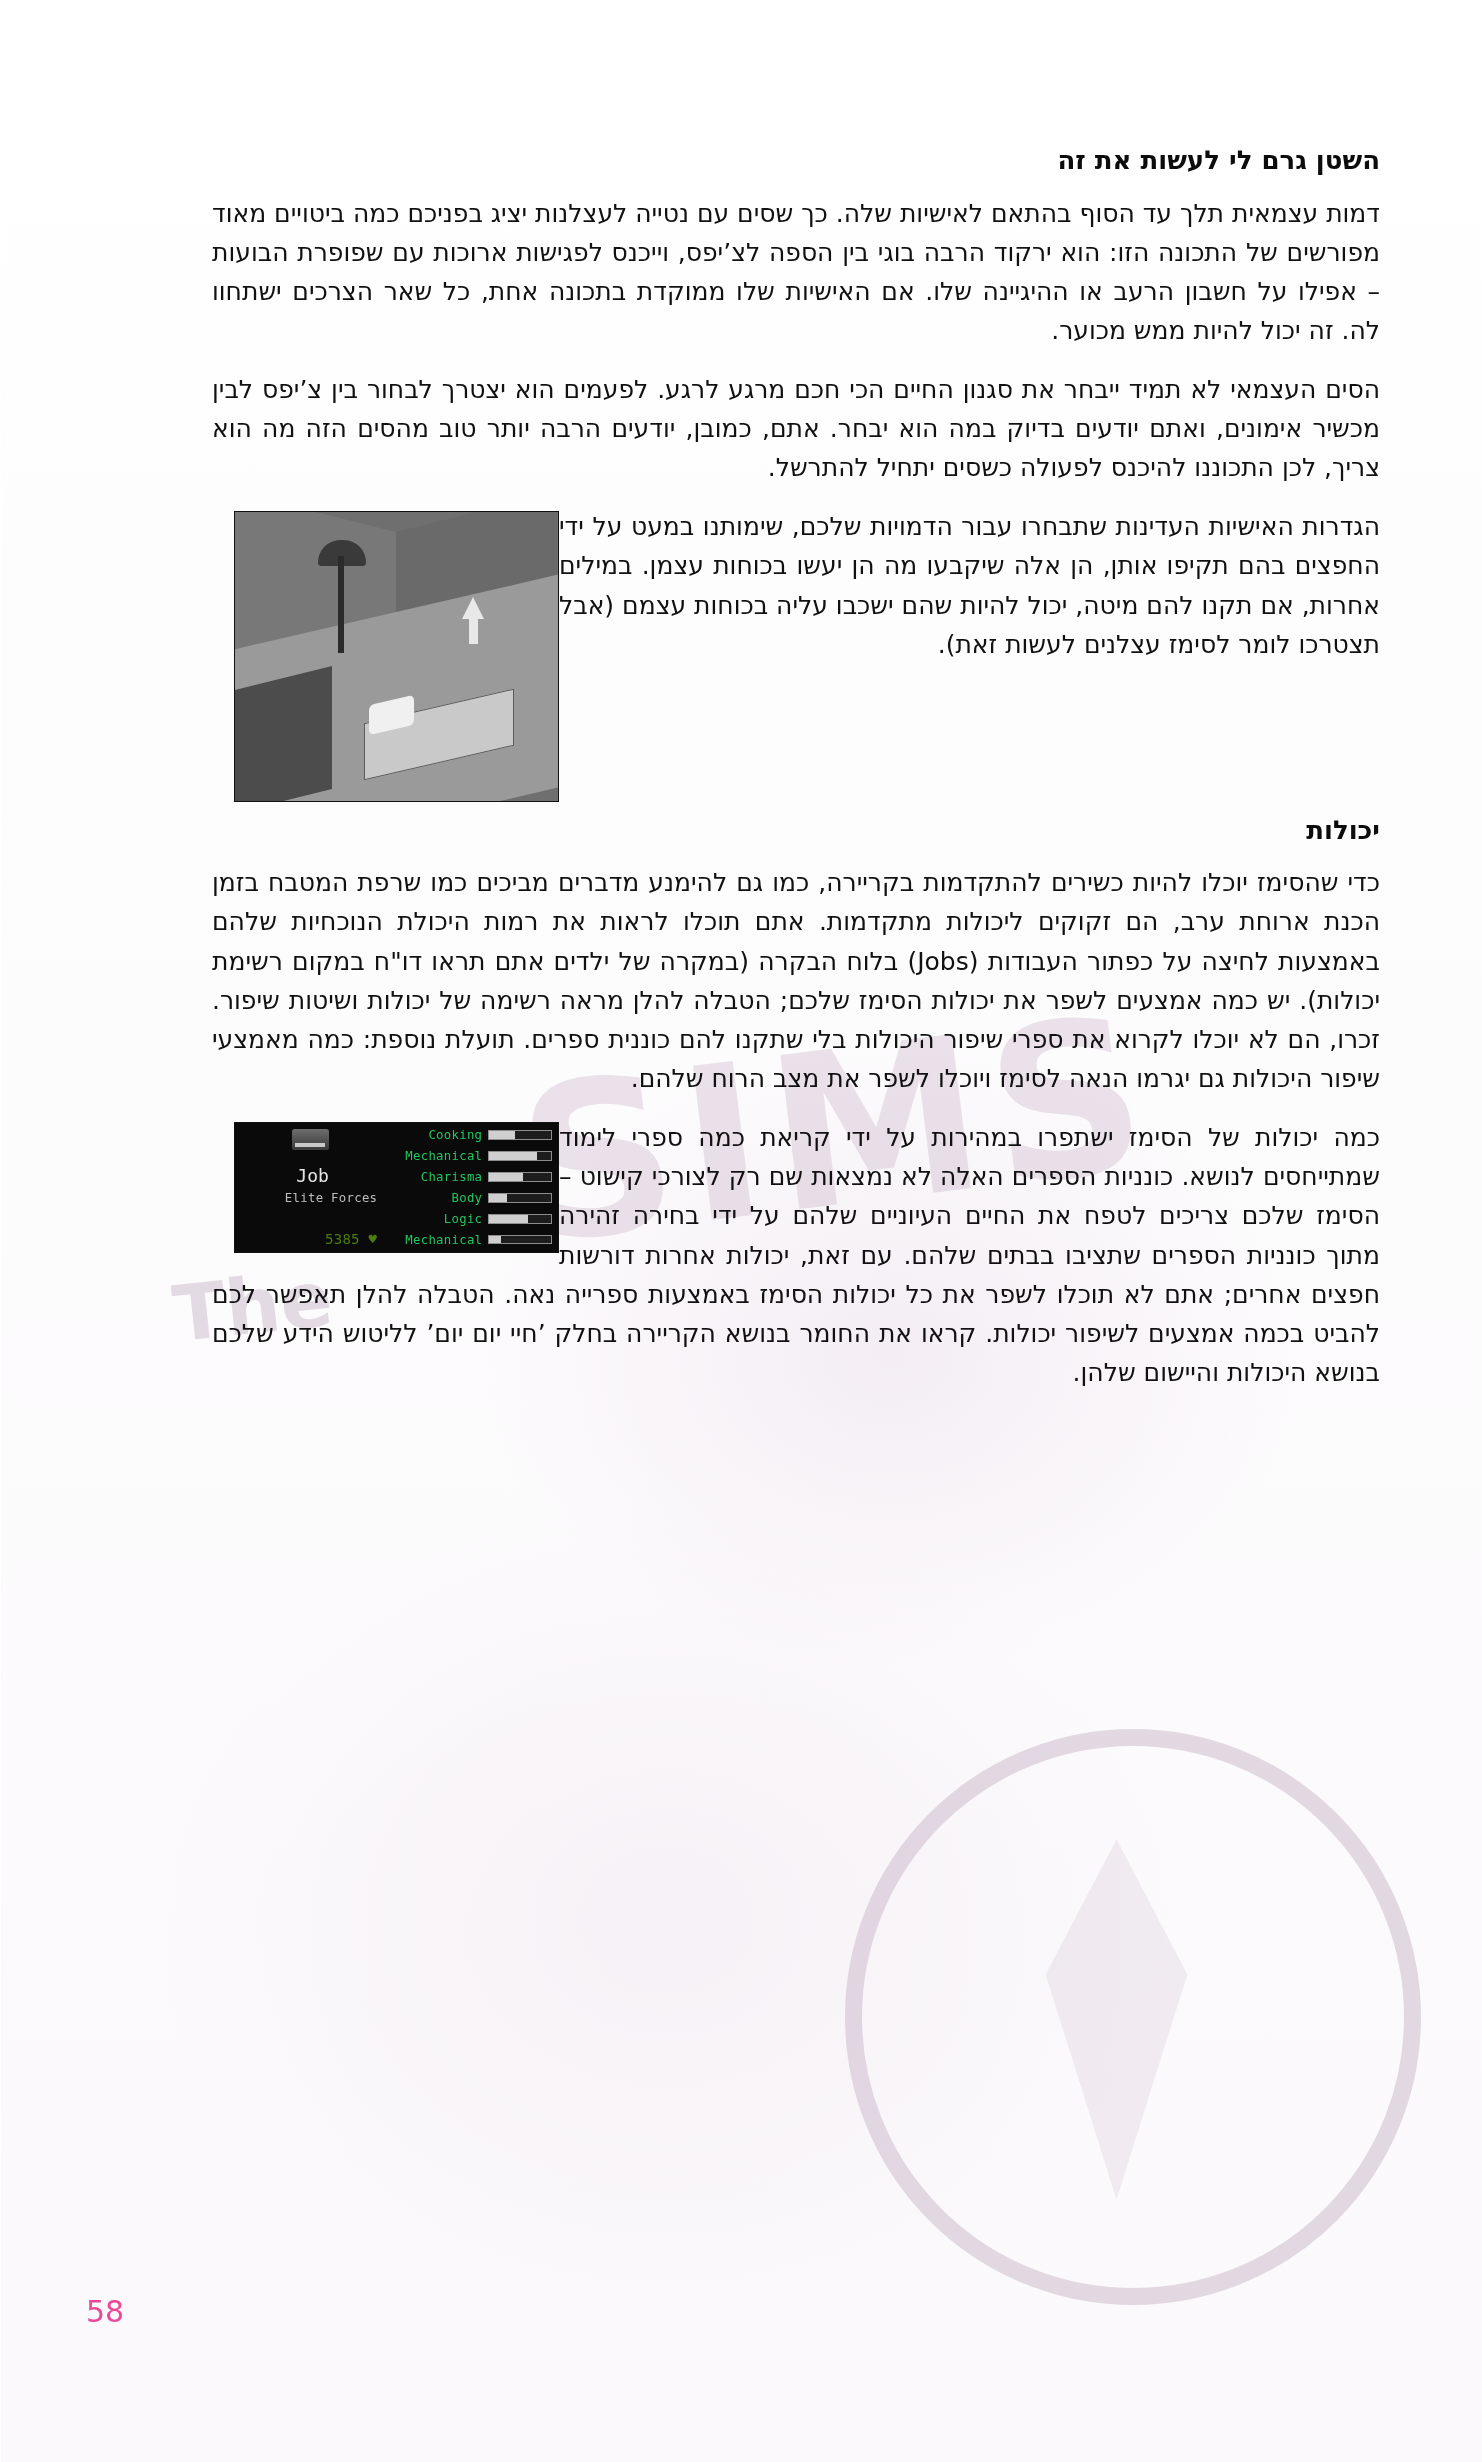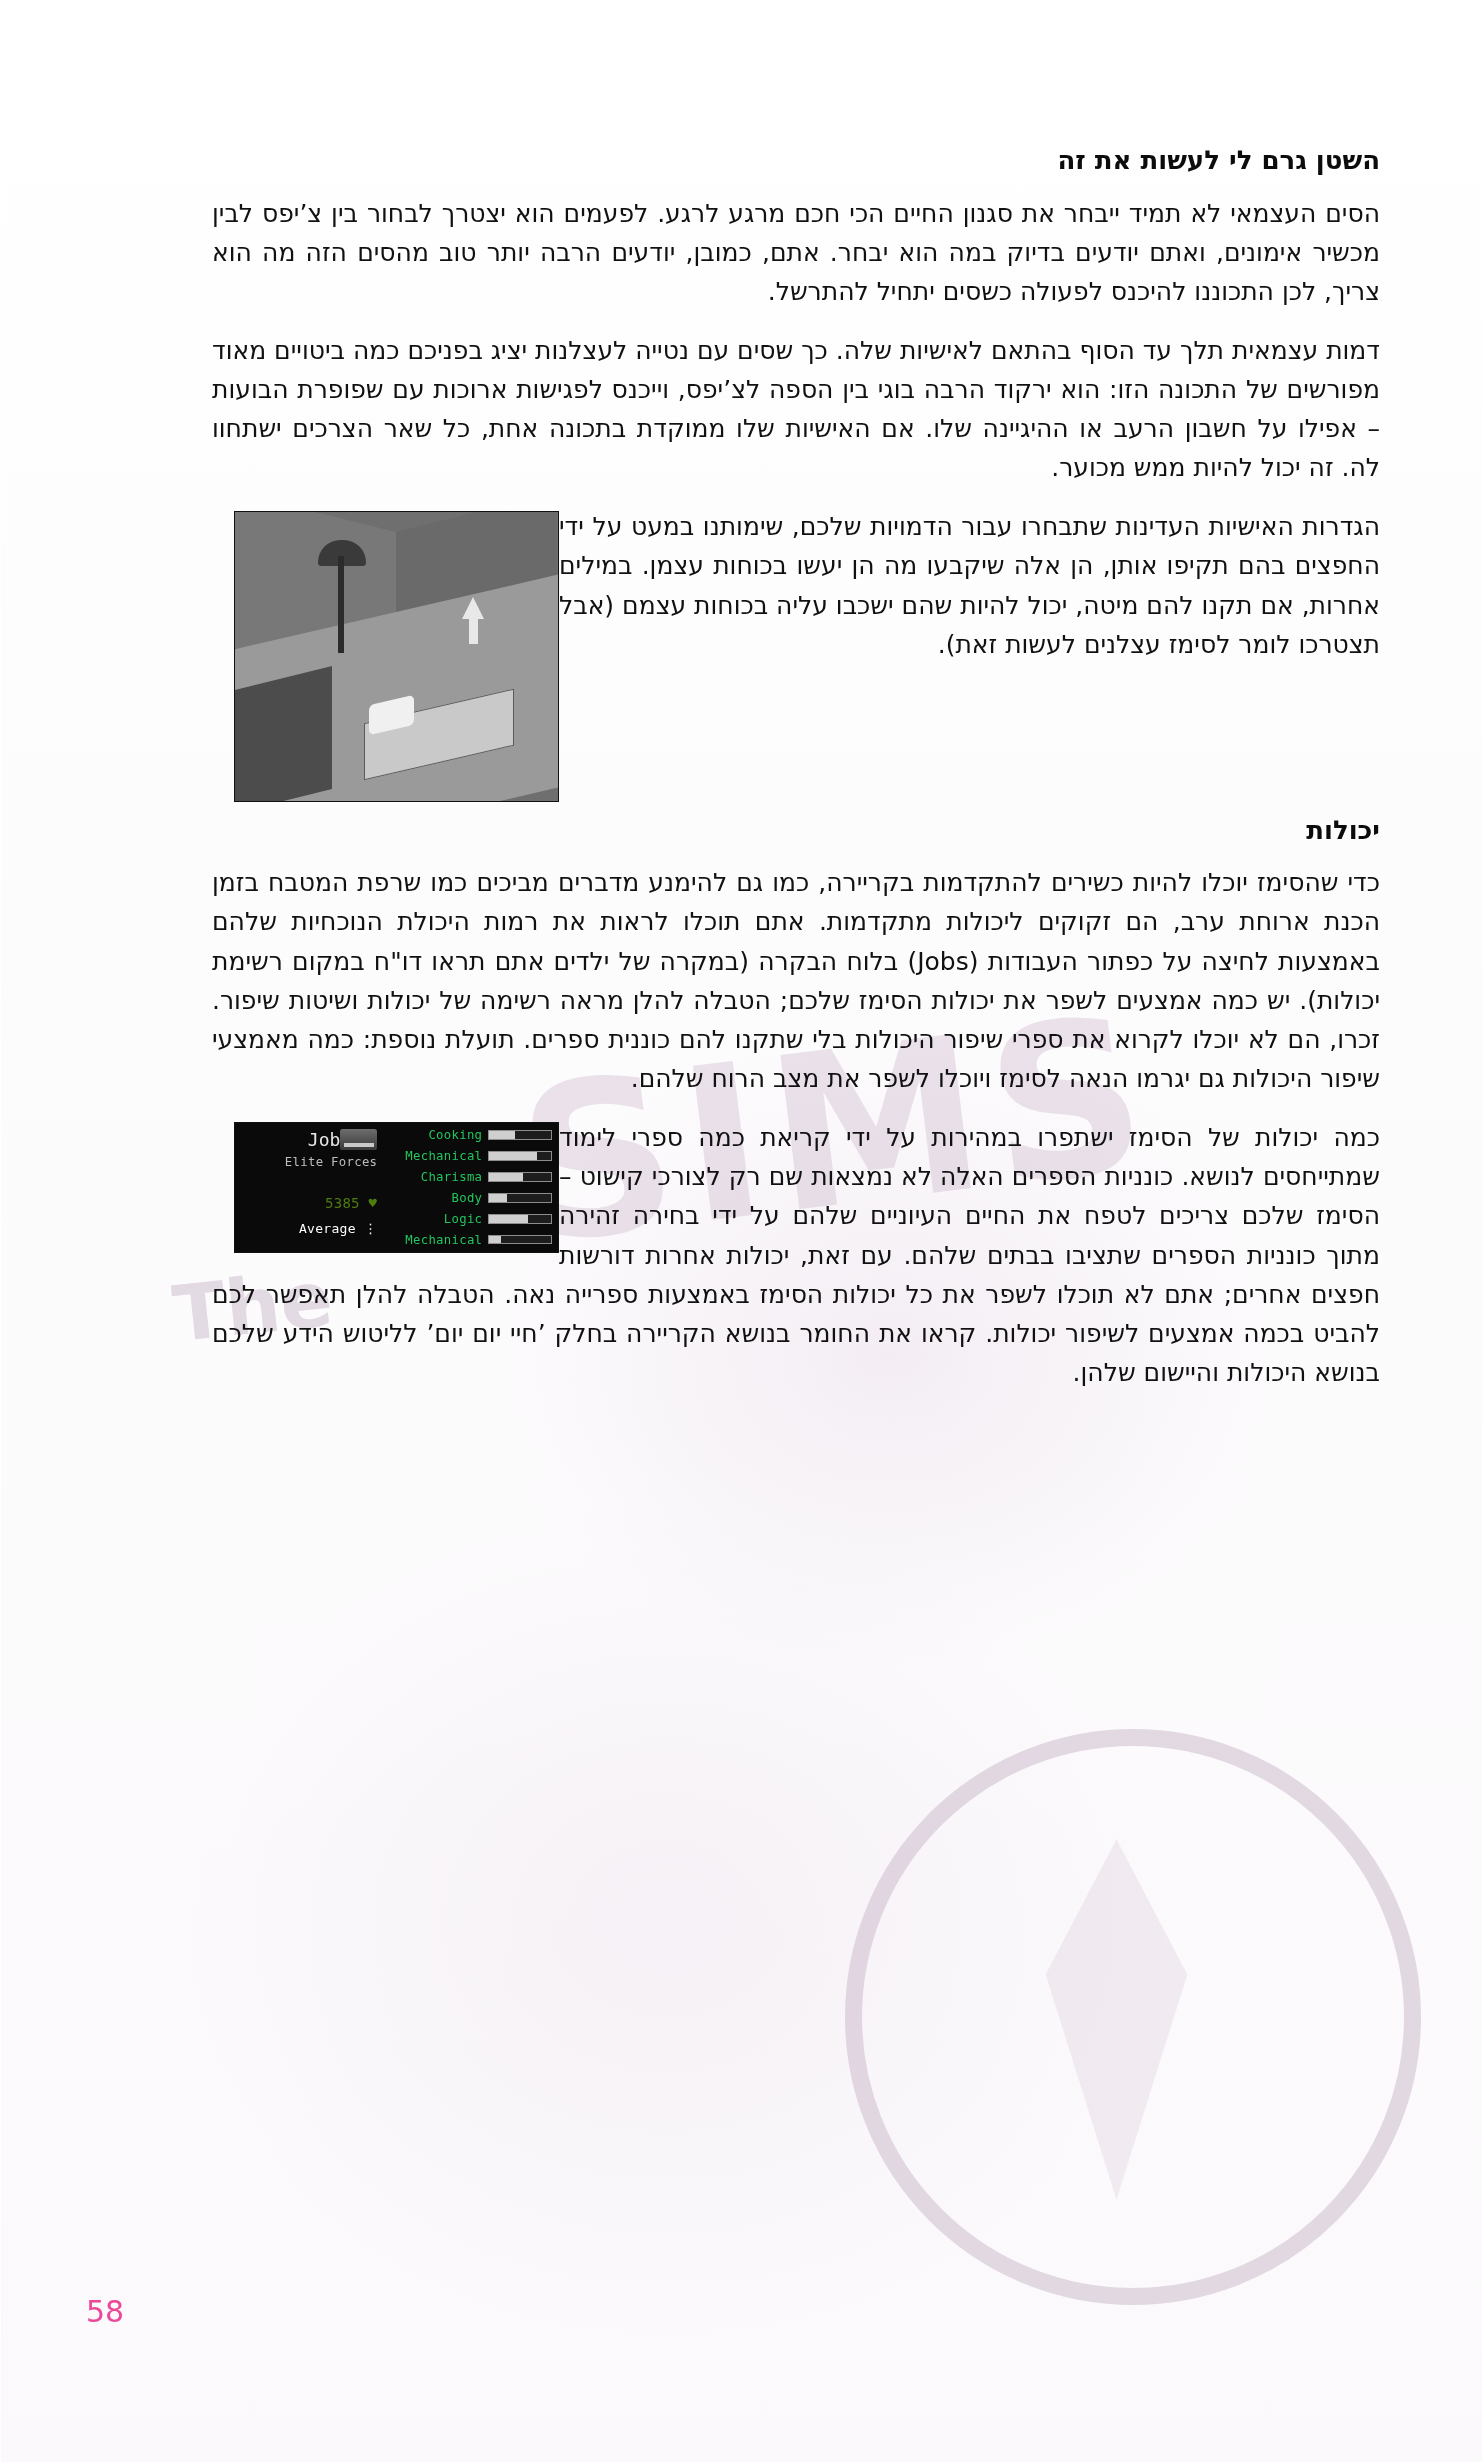--- a/index.html
+++ b/index.html
@@ -209,21 +209,21 @@
     left: 0; top: 0;
     width: 150px; height: 100%;
     padding: 6.5px 7.7px;
     box-sizing: border-box;
   }
   .job-title {
     font-size: 18px;
     color: #e6e6e6;
     margin-left: 5.2px;
   }
-  .job-head-row { display: flex; align-items: flex-start; gap: 0; }
+  .job-head-row { display: flex; align-items: center; gap: 15px; flex-direction: column; }
   .job-icon {
     width: 37px; height: 20.6px;
     background: linear-gradient(#6d6d6d, #3a3a3a);
     border-radius: 2.6px;
     position: relative;
   }
   .job-icon::after {
     content: "";
     position: absolute;
     left: 3.9px; bottom: 2.6px;
@@ -304,22 +304,22 @@
 <div class="wm-the">The</div>
 <div class="wm-ring"></div>
 <svg class="wm-plumb" viewBox="0 0 340 600">
   <polygon points="170,20 280,230 170,580 60,230" fill="rgba(198,178,198,0.45)"></polygon>
 </svg>
 
 <div class="column">
 
   <h2 class="section-title">השטן גרם לי לעשות את זה</h2>
 
+  <p class="body">דמות עצמאית תלך עד הסוף בהתאם לאישיות שלה. כך שסים עם נטייה לעצלנות יציג בפניכם כמה ביטויים מאוד מפורשים של התכונה הזו: הוא ירקוד הרבה בוגי בין הספה לצ’יפס, וייכנס לפגישות ארוכות עם שפופרת הבועות – אפילו על חשבון הרעב או ההיגיינה שלו. אם האישיות שלו ממוקדת בתכונה אחת, כל שאר הצרכים ישתחוו לה. זה יכול להיות ממש מכוער.</p>
   <p class="body">הסים העצמאי לא תמיד ייבחר את סגנון החיים הכי חכם מרגע לרגע. לפעמים הוא יצטרך לבחור בין צ’יפס לבין מכשיר אימונים, ואתם יודעים בדיוק במה הוא יבחר. אתם, כמובן, יודעים הרבה יותר טוב מהסים הזה מה הוא צריך, לכן התכוננו להיכנס לפעולה כשסים יתחיל להתרשל.</p>
-  <p class="body">דמות עצמאית תלך עד הסוף בהתאם לאישיות שלה. כך שסים עם נטייה לעצלנות יציג בפניכם כמה ביטויים מאוד מפורשים של התכונה הזו: הוא ירקוד הרבה בוגי בין הספה לצ’יפס, וייכנס לפגישות ארוכות עם שפופרת הבועות – אפילו על חשבון הרעב או ההיגיינה שלו. אם האישיות שלו ממוקדת בתכונה אחת, כל שאר הצרכים ישתחוו לה. זה יכול להיות ממש מכוער.</p>
 
   <div class="wrap-block clearfix">
     <div class="img-float-left">
       <div class="shot-room">
         <div class="room-wallA"></div>
         <div class="room-wallB"></div>
         <div class="room-floor"></div>
         <div class="room-dark"></div>
         <div class="room-lamp-head"></div>
         <div class="room-lamp-pole"></div>

